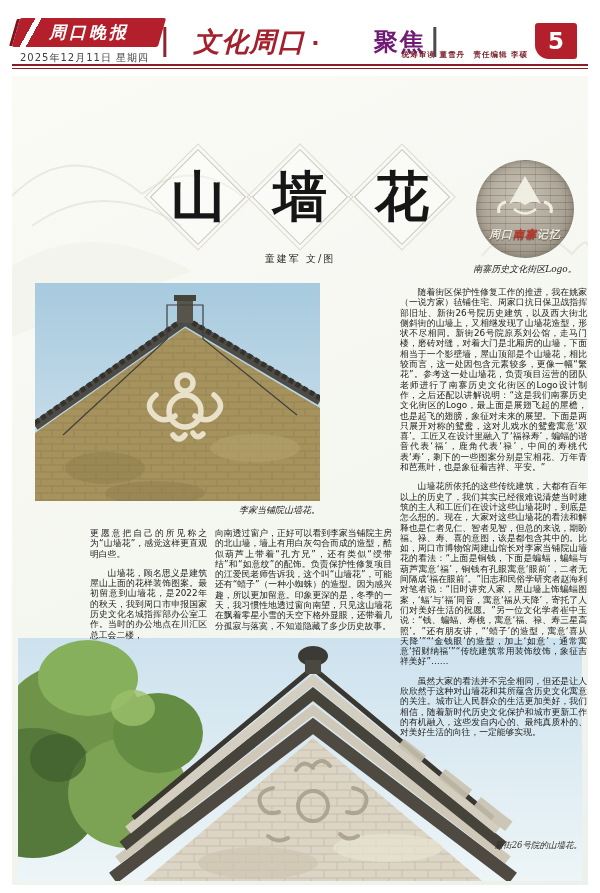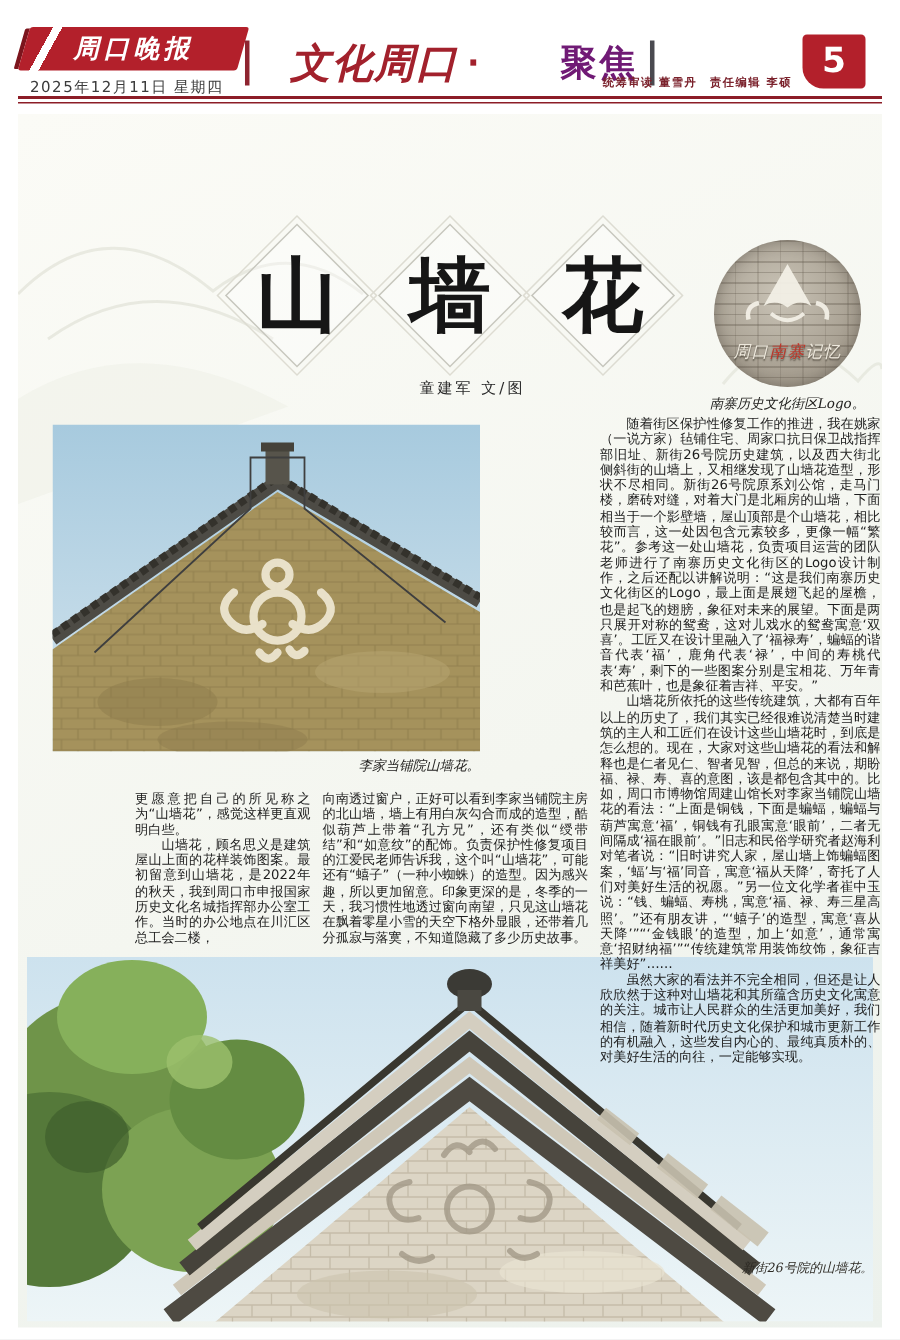--- a/index.html
+++ b/index.html
@@ -84,59 +84,59 @@
     border:1.5px solid #c6c6bd; outline:1px solid #dddcd2; outline-offset:3px;
     background:rgba(255,255,255,0.35);
   }
   .diamond-char{
     position:absolute; inset:0; display:flex; align-items:center; justify-content:center;
     font-family:"DejaVu Serif","Liberation Serif",serif; font-weight:700;
     font-size:54px; color:#161616;
   }
   .byline{
     position:absolute; left:50%; top:176px; transform:translateX(-50%);
-    font-size:10px; color:#2a2a2a; letter-spacing:2px; white-space:nowrap;margin-left:15px;
+    font-size:10px; color:#2a2a2a; letter-spacing:2px; white-space:nowrap;
   }
   
   .logo-fig{ position:absolute; left:458px; top:84px; width:110px; }
   .logo-circle{
     position:relative; width:98px; height:98px; margin:0 auto; border-radius:50%;
     background:radial-gradient(circle at 45% 38%,#c9c3b6,#a59d8f 68%,#8f877a);
     box-shadow:inset 0 0 10px rgba(40,35,28,0.35);
     overflow:hidden;
   }
   .logo-circle::before{
     content:""; position:absolute; inset:0; border-radius:50%;
     background:
       repeating-linear-gradient(0deg, transparent 0 6px, rgba(85,76,64,0.30) 6px 7px),
       repeating-linear-gradient(90deg, transparent 0 14px, rgba(85,76,64,0.18) 14px 15px);
   }
   .logo-motif{ position:absolute; left:18px; top:12px; }
   .logo-text{
     position:absolute; left:0; right:0; bottom:16px; text-align:center;
     font-family:"DejaVu Serif","Liberation Serif",serif; font-style:italic;
-    font-weight:normal; font-size:11px; letter-spacing:1px;
+    font-weight:bold; font-size:11px; letter-spacing:1px;
     color:#eee9dd; text-shadow:0 1px 1px rgba(40,35,25,0.6); white-space:nowrap;
   }
   .logo-text .red{ color:#c23428; }
   .logo-caption{
     margin-top:5px; text-align:center;
     font-family:"DejaVu Serif","Liberation Serif",serif; font-style:italic;
     font-size:9px; color:#22211f; white-space:nowrap;
   }
   
   .photo1{ position:absolute; left:23px; top:207px; width:285px; height:218px; overflow:hidden; }
   .photo1-caption{
     position:absolute; left:23px; top:428px; width:285px; text-align:right;
     font-family:"DejaVu Serif","Liberation Serif",serif; font-style:italic;
     font-size:9px; color:#22211f;
   }
   
   .col{ position:absolute; font-size:8.8px; line-height:10.3px; text-align:justify; color:#1c1c1c; z-index:3; }
-  .col p.ind{ text-indent:2em; }
+  .col p.ind{ text-indent:2em;margin-top:9px; }
   .col1{ left:23px; top:452px; width:172px; }
   .col1-narrow{ width:117px; margin-left:55px; }
   .col2{ left:203px; top:452px; width:177px; }
   .col3{ left:388px; top:202px; width:187px; }
   
   .photo2{ position:absolute; left:6px; top:562px; width:564px; height:243px; z-index:1; }
   .photo2-caption{
     position:absolute; left:420px; top:764px; width:150px; z-index:4; text-align:right;
     font-family:"DejaVu Serif","Liberation Serif",serif; font-style:italic;
     font-size:8.5px; color:#2e2b25;

